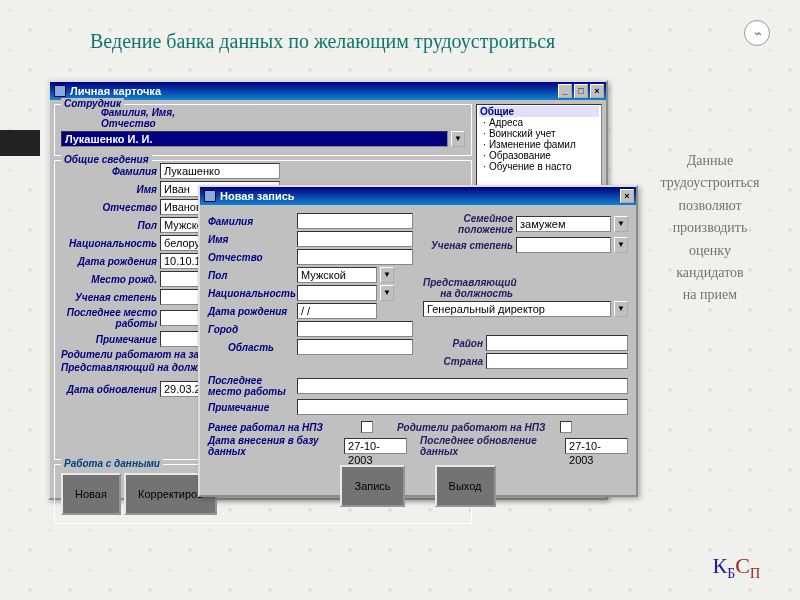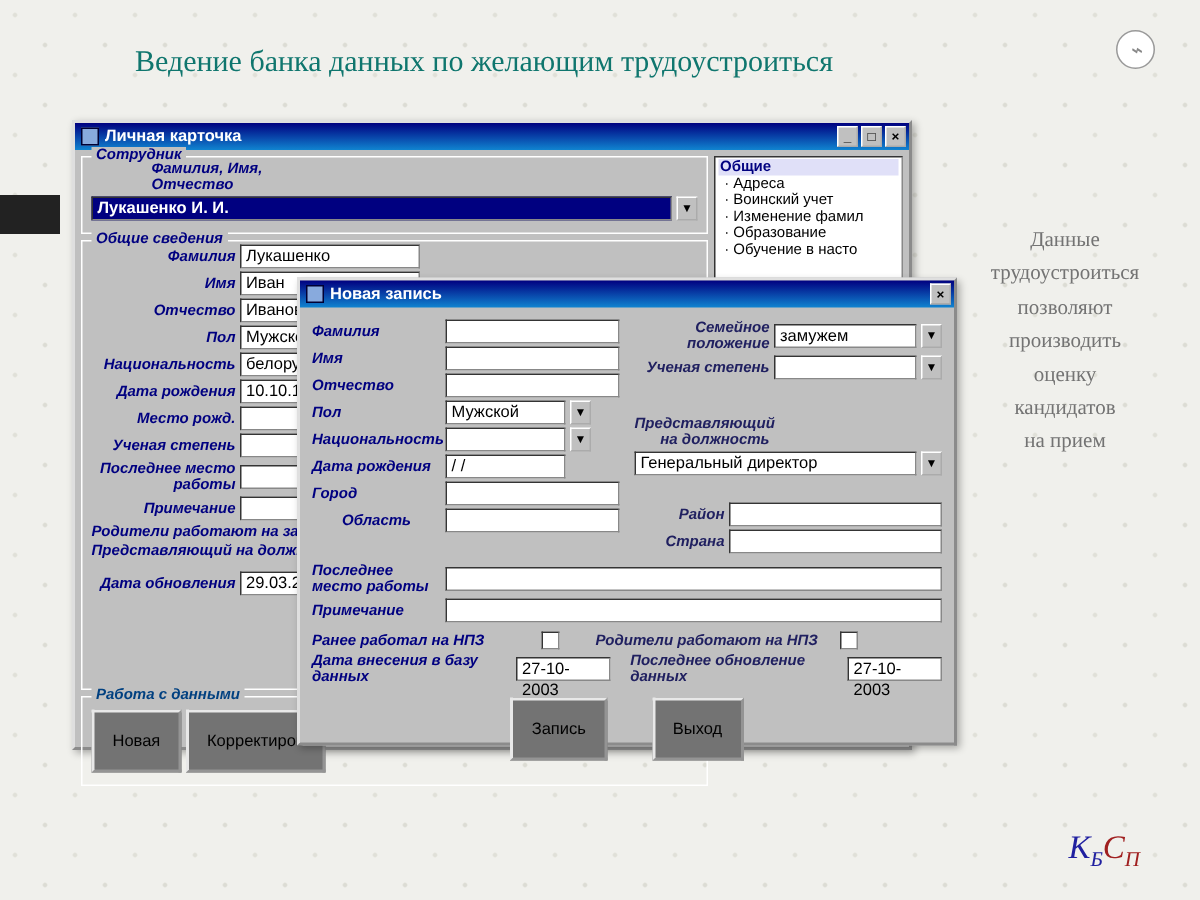--- a/index.html
+++ b/index.html
@@ -44,21 +44,20 @@
     font-family: "Times New Roman", serif;
     font-size: 14px;
     line-height: 1.6;
     color: #737373;
   }
   .footer-logo {
     position: absolute;
     bottom: 18px; right: 40px;
     font-family: "Times New Roman", serif;
     font-size: 22px;
-    font-style: italic;
     color: #2020a0;
   }
   .footer-logo .sub { font-size: 14px; vertical-align: sub; }
   .footer-logo .red { color: #a02020; }
 
   
   .win {
     position: absolute;
     background: #c0c0c0;
     border: 2px outset #dfdfdf;

